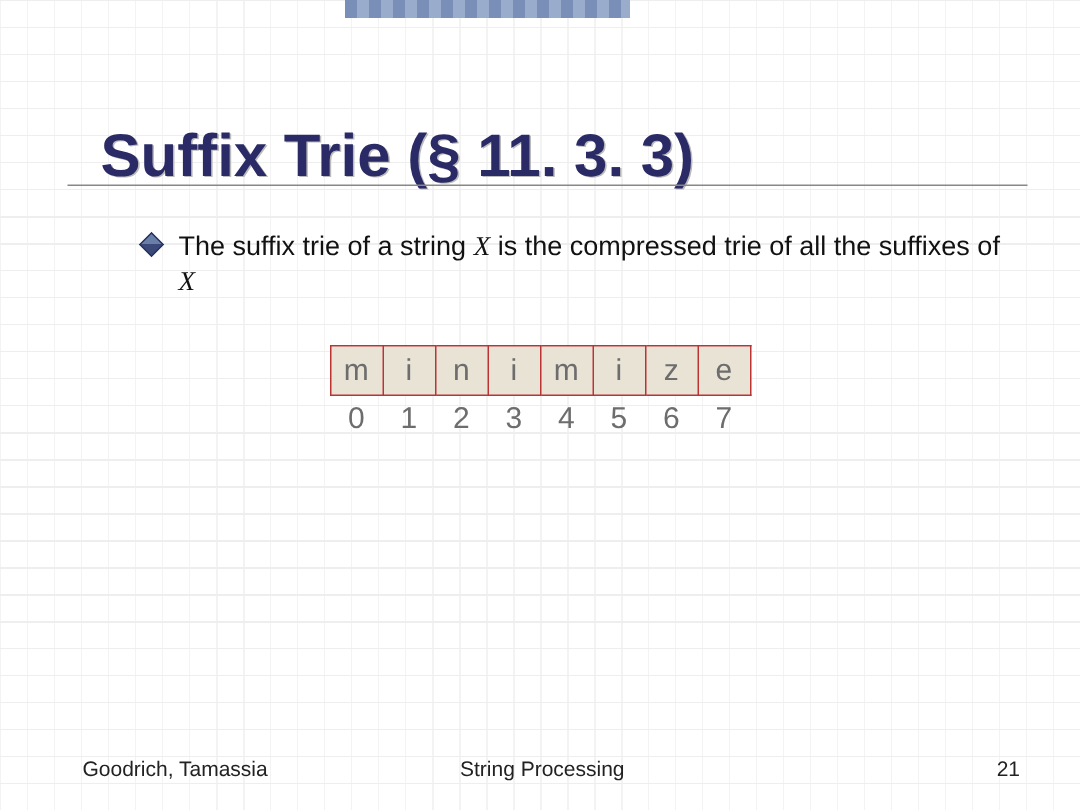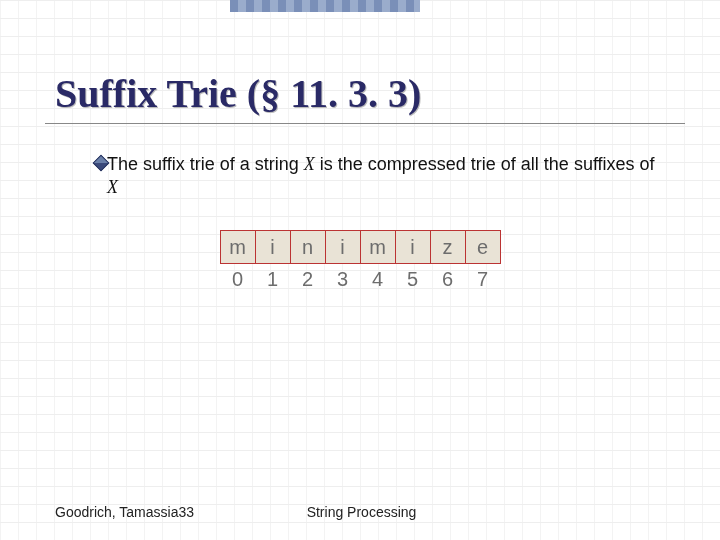--- a/index.html
+++ b/index.html
@@ -15,34 +15,34 @@
       repeating-linear-gradient(to right,#f3f3f3 0,#f3f3f3 1px,transparent 1px,transparent 18px);
     background-position:0 0;
   }
   .top-accent{
     position:absolute;top:0;left:230px;width:190px;height:12px;
     background:repeating-linear-gradient(to right,#7a8fb8 0,#7a8fb8 8px,#9aaccc 8px,#9aaccc 16px);
   }
   .title{
     position:absolute;
     left:55px;top:70px;
-    font-family:Liberation Serif, serif;
+    font-family:Liberation Sans, sans-serif;
     font-size:40px;
     color:#2a2a66;
     text-shadow:1px 1px 0 #bbb;
-    margin:0;
+    margin:12px;
   }
   .hr-under-title{
     position:absolute;left:45px;top:123px;width:640px;height:0;
     border-top:1px solid #888;
   }
   .body{
     position:absolute;left:95px;top:153px;right:50px;
   }
-  .bullet-row{display:flex;align-items:flex-start;}
+  .bullet-row{display:flex;align-items:flex-start;gap:12px}
   .bullet-marker{
     flex:0 0 auto;width:12px;height:12px;margin-top:4px;
     transform:rotate(45deg);
     background:linear-gradient(135deg,#6a7fa8 0%,#6a7fa8 50%,#3a497a 50%,#3a497a 100%);
     box-shadow:inset 0 0 0 1px #2a3560;
   }
   .bullet-text{
     font-family:"Comic Sans MS","Comic Sans",cursive,sans-serif;
     font-size:18px;color:#111;line-height:1.25;
   }
@@ -60,21 +60,21 @@
     border:1.5px solid #b33;
   }
   table.cells td.idx{
     width:32px;padding-top:4px;
     text-align:center;
     font-family:Arial,sans-serif;font-size:20px;color:#6d6d6d;
     border:none;background:transparent;
   }
   .footer{
     position:absolute;left:55px;right:40px;bottom:20px;
-    display:flex;align-items:flex-end;
+    display:flex;justify-content:space-between;align-items:flex-end;
     font-family:"Comic Sans MS","Comic Sans",cursive,sans-serif;
     font-size:14px;color:#222;
   }
   .footer-center{position:absolute;left:0;right:12px;text-align:center}
   .footer-left{z-index:1}
   .footer-right{z-index:1}
 </style>
 </head>
 <body>
 
@@ -115,14 +115,14 @@
       <td class="idx">6</td>
       <td class="idx">7</td>
     </tr>
   </tbody>
     </table>
 </div>
 
 <div class="footer">
   <div class="footer-left">Goodrich, Tamassia</div>
   <div class="footer-center">String Processing</div>
-  <div class="footer-right">33</div>
+  <div class="footer-right">21</div>
 </div>
 
 </body></html>

